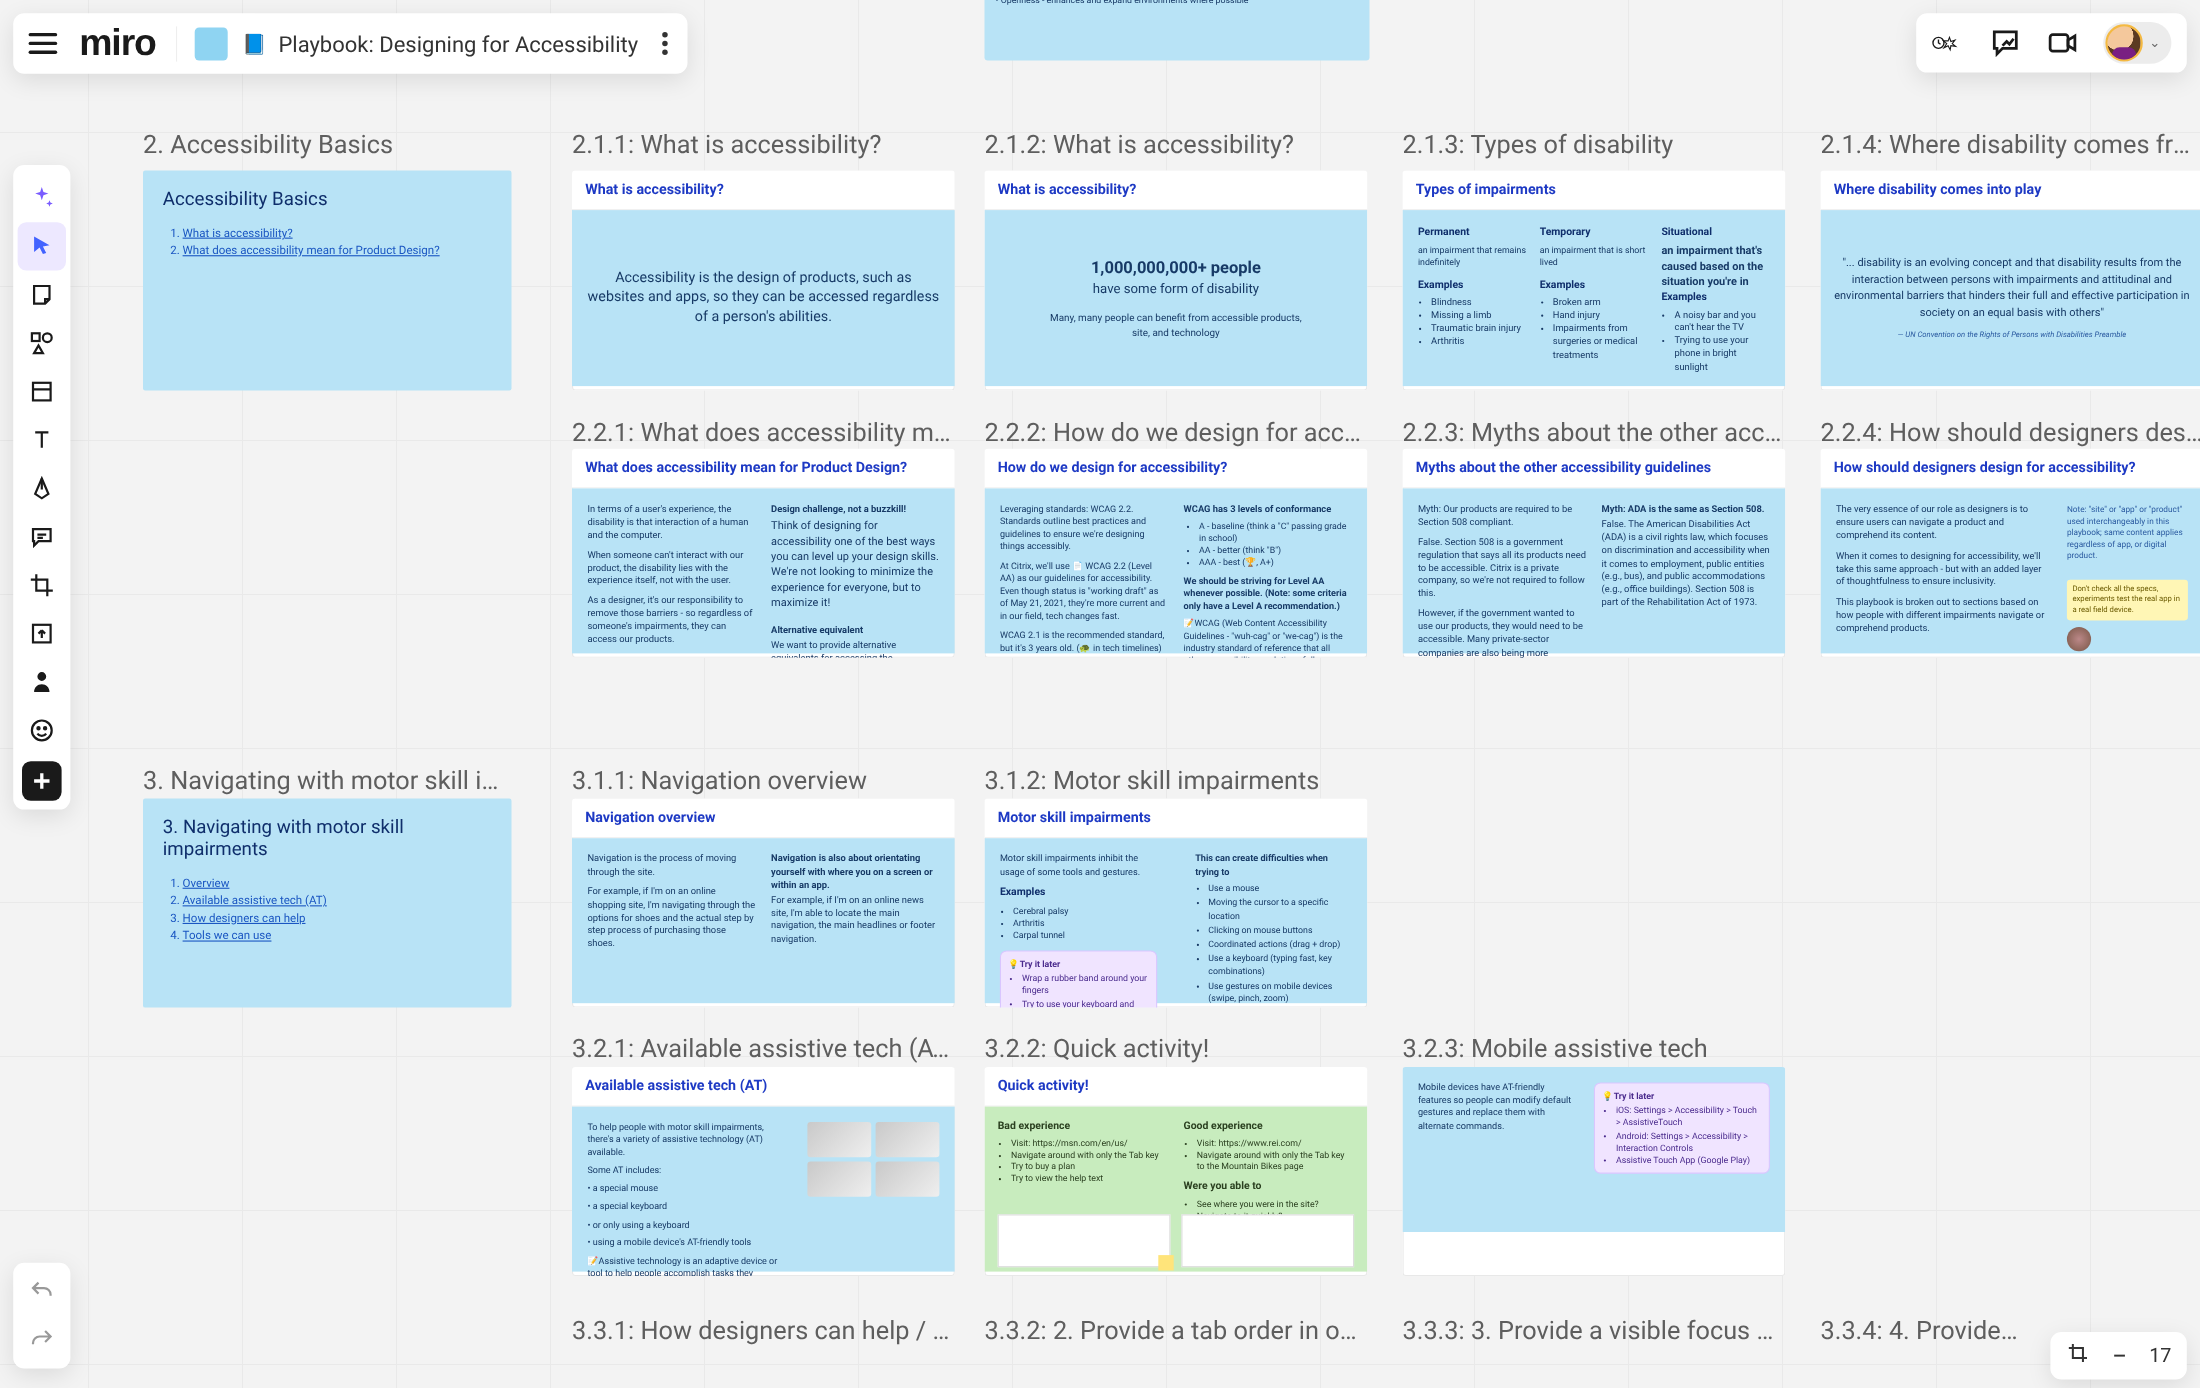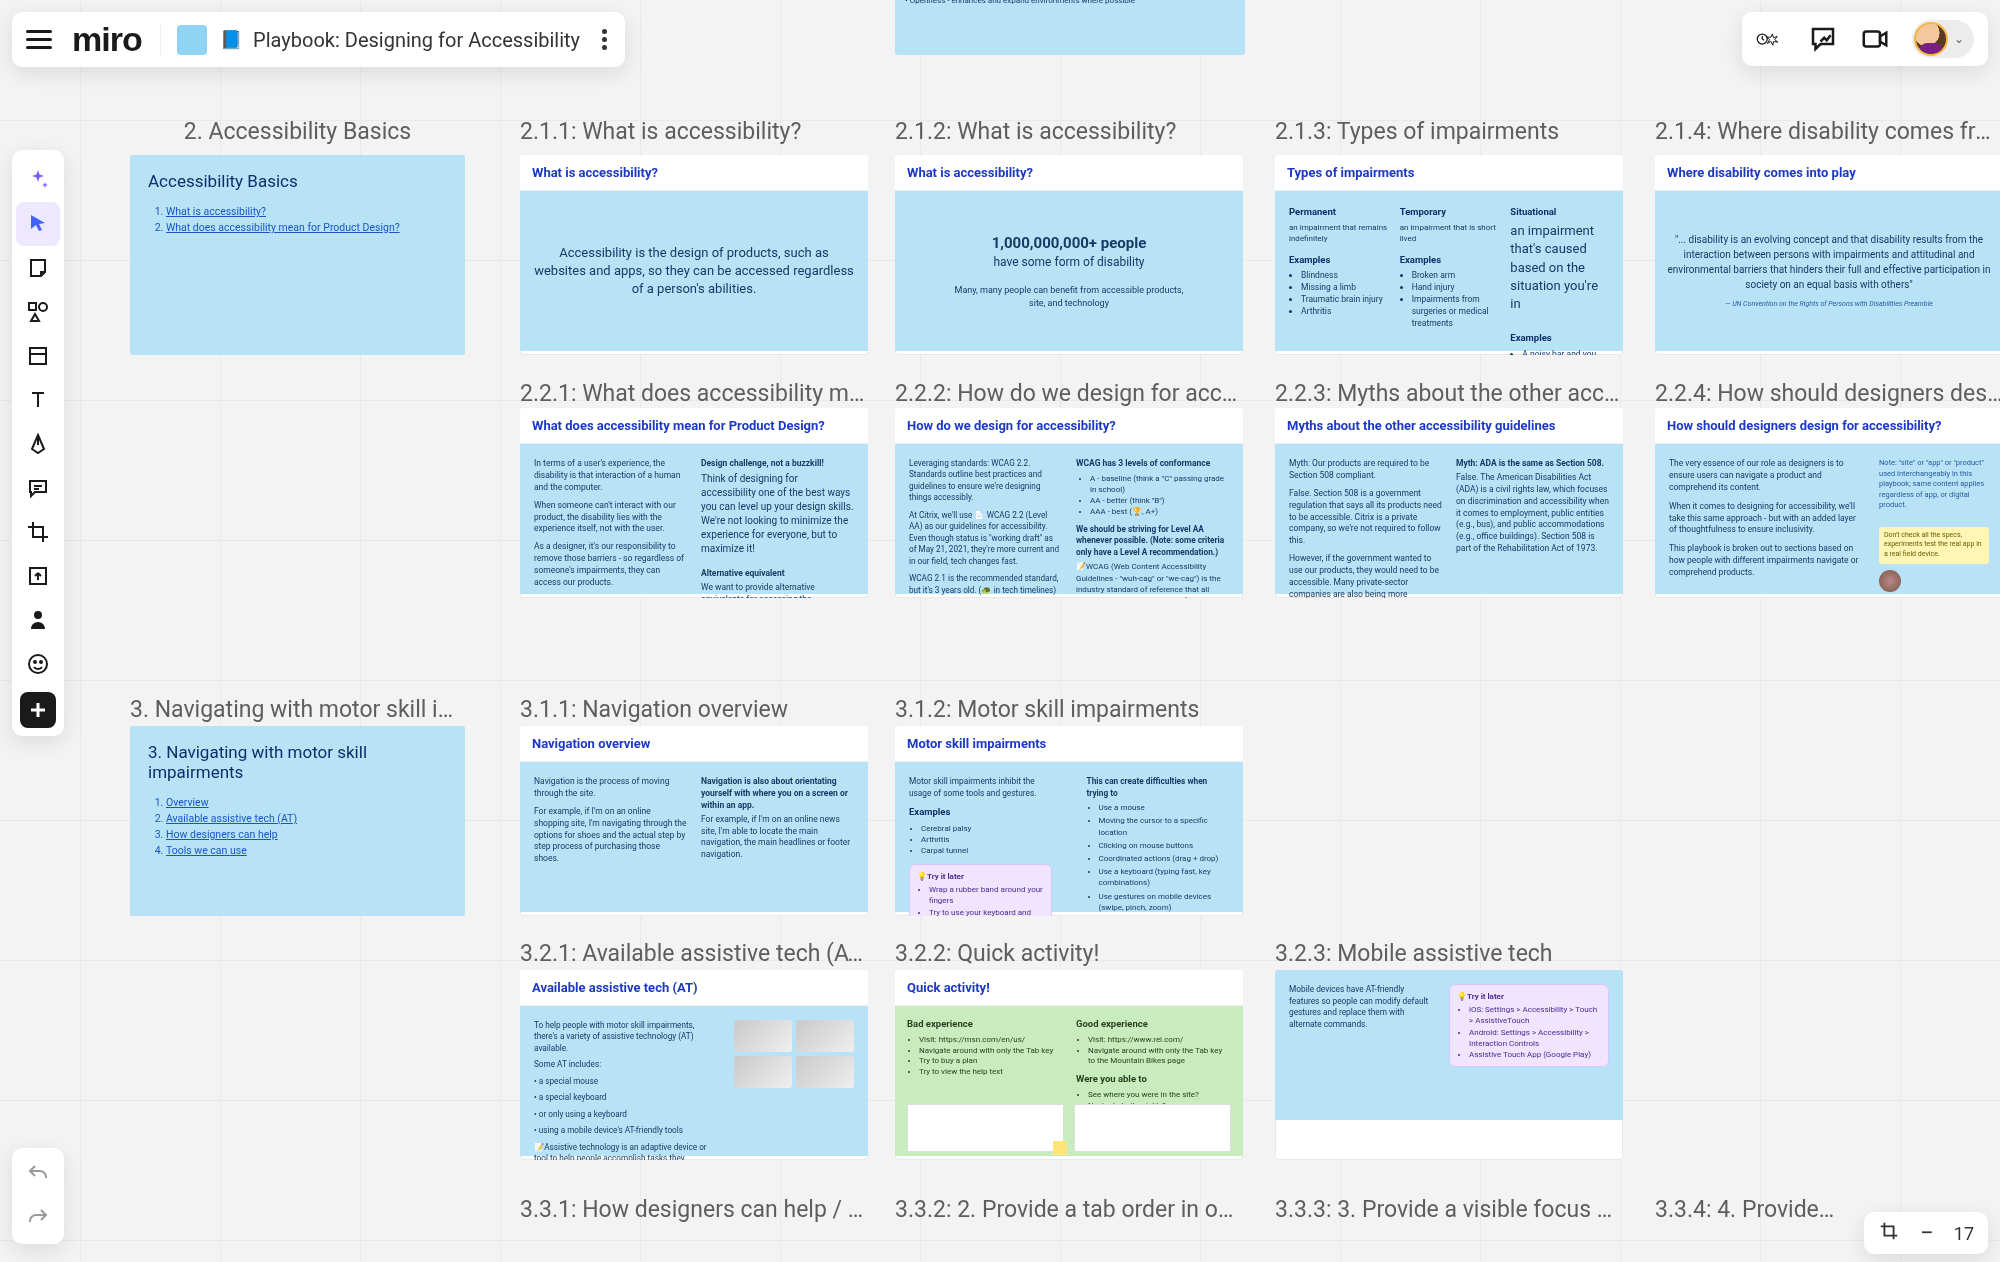--- a/index.html
+++ b/index.html
@@ -284,24 +284,24 @@
       </svg></span>
   <span style="cursor:pointer;font-size:24px;line-height:0;">−</span>
   <span>17</span>
 </div>
 
 <div class="canvas">
 
   <div id="r0-heads"></div>
 
   <div id="canvas-body">
-      <div class="heading col" style="top:118px; left:130px; width:335px; position:absolute;text-align:center;">2. Accessibility Basics</div>
+      <div class="heading col" style="top:118px; left:130px; width:335px; position:absolute;">2. Accessibility Basics</div>
       <div class="heading col" style="top:118px; left:520px; width:348px; position:absolute;">2.1.1: What is accessibility?</div>
       <div class="heading col" style="top:118px; left:895px; width:348px; position:absolute;">2.1.2: What is accessibility?</div>
-      <div class="heading col" style="top:118px; left:1275px; width:348px; position:absolute;">2.1.3: Types of impairments</div>
+      <div class="heading col" style="top:118px; left:1275px; width:348px; position:absolute;">2.1.3: Types of disability</div>
       <div class="heading col" style="top:118px; left:1655px; width:348px; position:absolute;">2.1.4: Where disability comes from</div>
       <div class="frame-blue-full" style="position:absolute;top:155px;left:130px;width:335px;height:200px;">
         <div class="frame-title">Accessibility Basics</div>
         <ol class="frame-list frame-list-num">
           <li>What is accessibility?</li>
           <li>What does accessibility mean for Product Design?</li>
         </ol>
       </div>
       <div class="card" style="position:absolute;top:155px;left:520px;width:348px;height:200px;">
         <div class="card-head">What is accessibility?</div>
@@ -339,21 +339,21 @@
               <div style="font-size:8px;margin-bottom:8px;">an impairment that is short lived</div>
               <div class="tiny-h">Examples</div>
               <ul>
                 <li>Broken arm</li>
                 <li>Hand injury</li>
                 <li>Impairments from surgeries or medical treatments</li>
               </ul>
             </div>
             <div>
               <div class="tiny-h">Situational</div>
-              <div style="font-size:13px;margin-bottom:18px;">an impairment that's caused based on the situation you're in</div>
+              <div style="font-size:10px;margin-bottom:0;font-weight:bold;">an impairment that's caused based on the situation you're in</div>
               <div class="tiny-h">Examples</div>
               <ul>
                 <li>A noisy bar and you can't hear the TV</li>
                 <li>Trying to use your phone in bright sunlight</li>
               </ul>
             </div>
           </div>
         </div>
       </div>
       <div class="card" style="position:absolute;top:155px;left:1655px;width:348px;height:200px;">

